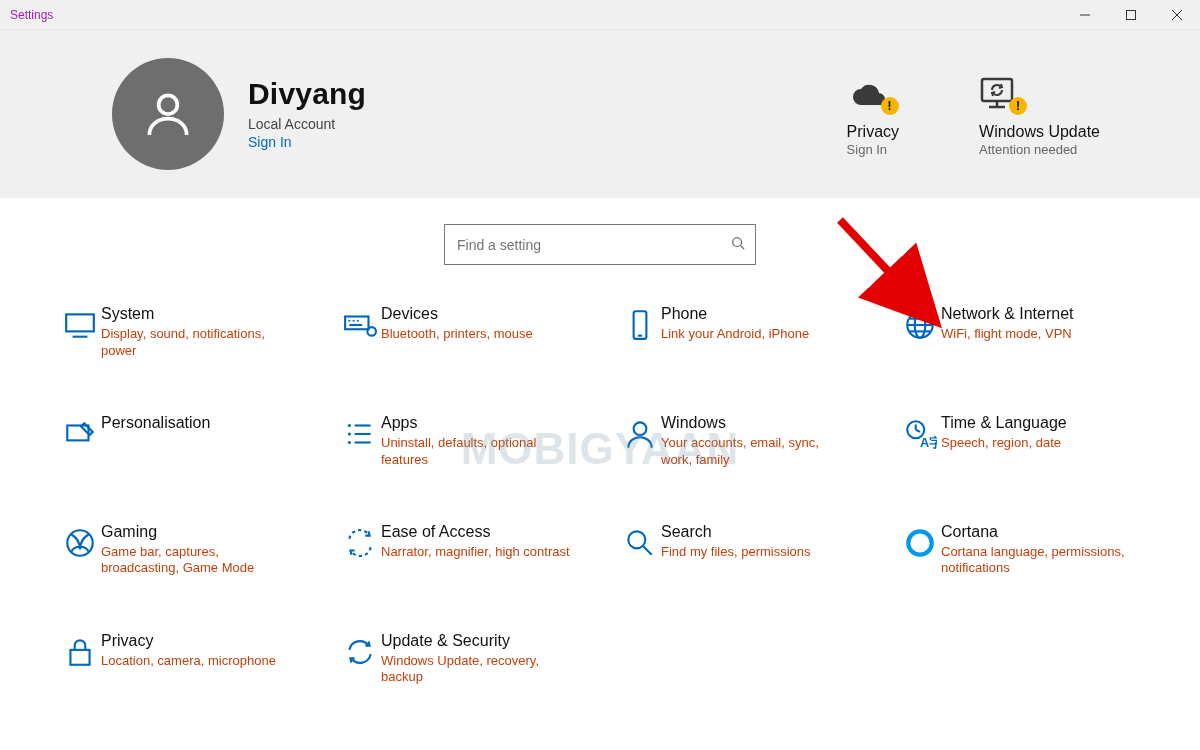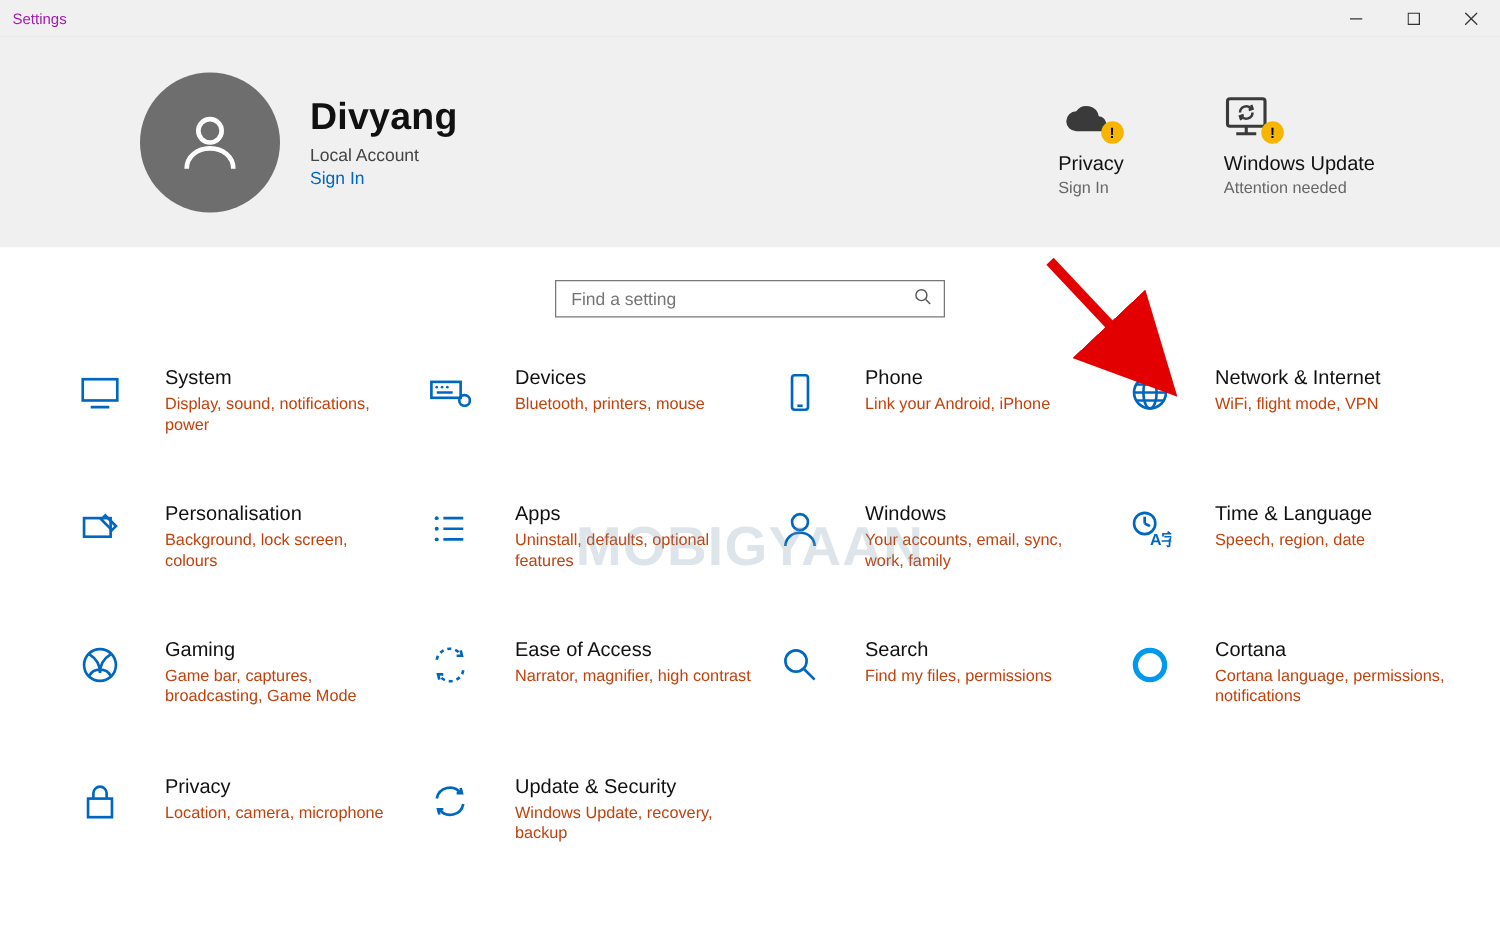--- a/index.html
+++ b/index.html
@@ -15,27 +15,27 @@
   .usersub { font-size: 14px; color: #444; margin-top: 6px; }
   .signin { font-size: 14px; color: #0067c0; margin-top: 2px; cursor: pointer; }
   .statusblocks { margin-left: auto; display: flex; gap: 80px; padding-right: 40px; }
   .status { display: flex; flex-direction: column; align-items: flex-start; }
   .status .iconwrap { height: 40px; display: flex; align-items: flex-end; position: relative; }
   .status .iconwrap svg { display: block; }
   .status .warn { position: absolute; right: -8px; bottom: -4px; width: 18px; height: 18px; background: #f7b500; border-radius: 50%; display: flex; align-items: center; justify-content: center; color: #000; font-weight: 700; font-size: 12px; }
   .status .stitle { font-size: 16px; color: #111; margin-top: 12px; }
   .status .ssub { font-size: 13px; color: #666; margin-top: 1px; }
   .searchwrap { display: flex; justify-content: center; padding: 26px 0 10px 0; background: #fff; }
-  .searchbox { width: 312px; height: 30px; border: 1px solid #777; display: flex; align-items: center; padding: 0 10px; }
+  .searchbox { width: 312px; height: 41px; border: 1px solid #777; display: flex; align-items: center; padding: 0 10px; }
   .searchbox input { flex: 1; border: none; outline: none; font-size: 14px; color: #444; background: transparent; }
   .searchbox .sicon { color: #444; }
   .grid { position: relative; padding: 30px 40px 30px 60px; display: grid; grid-template-columns: repeat(4, 280px); column-gap: 0; row-gap: 55px; background: #fff; }
   .tile { display: flex; align-items: flex-start; cursor: pointer; }
   .tile .ticon { width: 40px; height: 40px; flex: 0 0 40px; display: flex; align-items: center; justify-content: center; color: #0067c0; }
-  .tile .tcontent { margin-left: 32px; max-width: 190px; }
+  .tile .tcontent { margin-left: 1px; max-width: 190px; }
   .tile .ttitle { font-size: 16px; color: #111; line-height: 1.15; }
   .tile .tdesc { font-size: 13px; color: #c2410c; margin-top: 3px; line-height: 1.25; }
   .tile svg { stroke: currentColor; fill: none; }
   .arrow-annotation { position: absolute; pointer-events: none; }
   .watermark { position: absolute; left: 50%; top: 348px; transform: translate(-50%, 0); font-size: 44px; font-weight: 700; letter-spacing: 1px; color: rgba(120, 150, 170, 0.25); pointer-events: none; user-select: none; }
 </style>
 </head>
 <body>
 
 <div class="titlebar">
@@ -175,21 +175,20 @@
 
   <div class="tile">
     <div class="ticon">
         <svg width="34" height="34" viewBox="0 0 32 32">
           <rect x="4" y="8" width="20" height="14" stroke-width="2"></rect>
           <path d="M20 6l8 8-3 3-8-8z" stroke-width="2"></path>
         </svg>
       </div>
     <div class="tcontent">
       <div class="ttitle">Personalisation</div>
-      <div class="tdesc">Background, lock screen, colours</div>
     </div>
   </div>
 
   <div class="tile">
     <div class="ticon">
         <svg width="34" height="34" viewBox="0 0 32 32">
           <line x1="6" y1="8" x2="6" y2="8" stroke-width="3" stroke-linecap="round"></line>
           <line x1="11" y1="8" x2="26" y2="8" stroke-width="2"></line>
           <line x1="6" y1="16" x2="6" y2="16" stroke-width="3" stroke-linecap="round"></line>
           <line x1="11" y1="16" x2="26" y2="16" stroke-width="2"></line>

